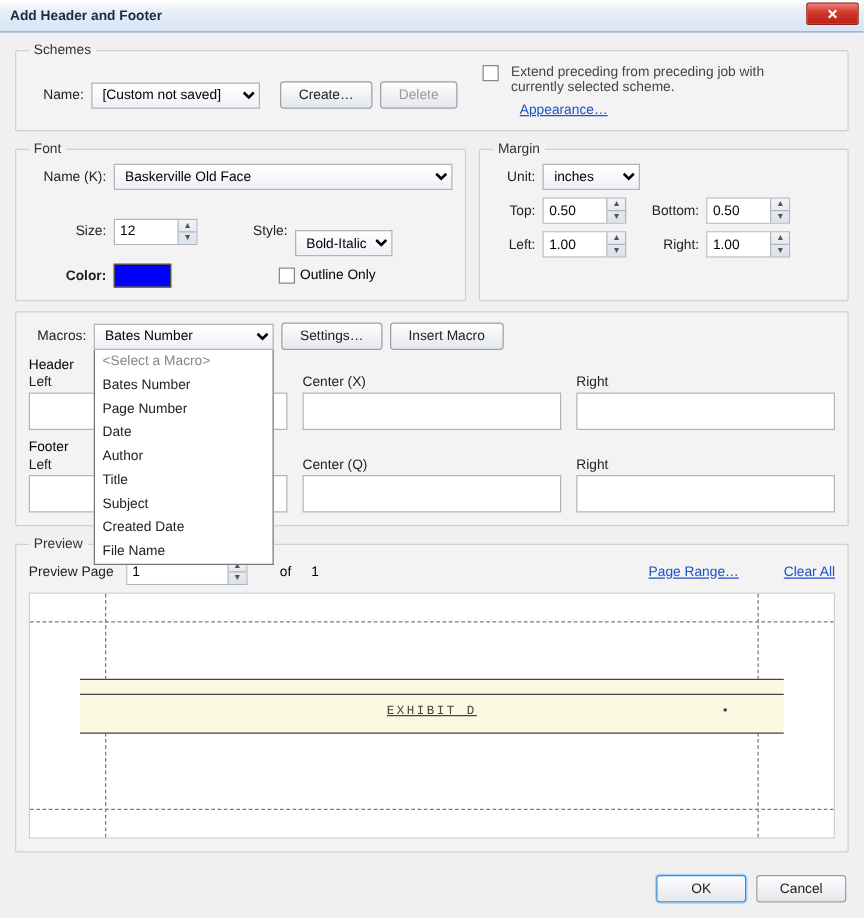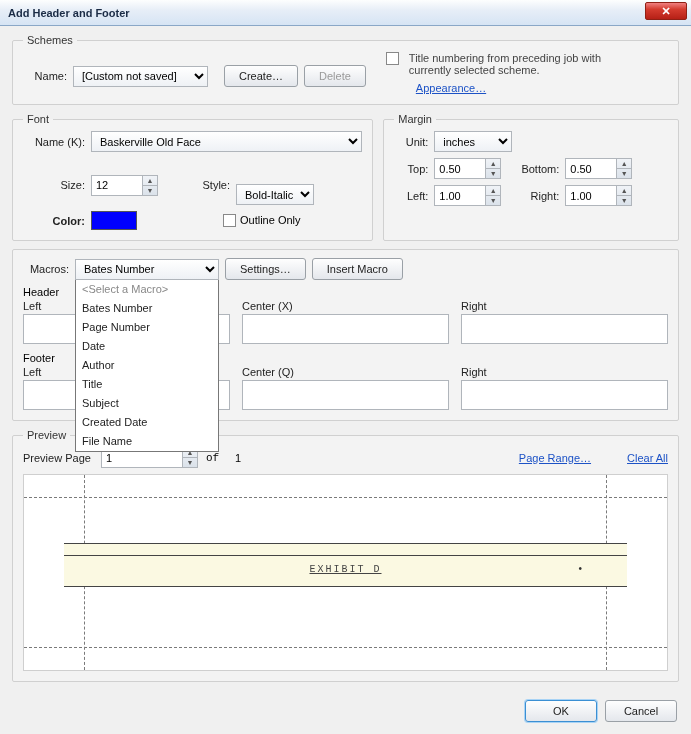--- a/index.html
+++ b/index.html
@@ -76,21 +76,21 @@
     <div style="display:flex; gap:20px;">
       <div class="row" style="flex:0 0 auto; padding-top:6px;">
         <label class="rlabel" style="width:44px;">Name:</label>
         <select style="width:135px;"><option>[Custom not saved]</option></select>
         <button class="std" style="margin-left:10px;">Create…</button>
         <button class="std" disabled="">Delete</button>
       </div>
       <div style="flex:1;">
         <div class="row" style="align-items:flex-start;">
           <span class="cb"></span>
-          <span style="max-width:230px; color:#444;">Title numbering from preceding job with currently selected scheme.</span>
+          <span style="max-width:230px; color:#444;">Extend preceding from preceding job with currently selected scheme.</span>
         </div>
         <div style="padding-left:30px; padding-top:6px;"><a class="link">Appearance…</a></div>
       </div>
     </div>
   </fieldset>
 
   <div class="two-col">
     <fieldset>
       <legend>Font</legend>
       <div class="row" style="margin-bottom:13px;">
@@ -220,21 +220,21 @@
       <legend>Preview</legend>
       <div class="row">
         <label>Preview Page</label>
         <span class="spin" style="margin-left:4px;">
             <input style="width: 80px;" value="1">
             <span class="arrows">
               <div>▲</div>
               <div>▼</div>
             </span>
           </span>
-        <span style="margin-left:2px;font-family:Liberation Mono, monospace;">of</span>
+        <span style="margin-left:20px;">of</span>
         <span style="margin-left:10px;">1</span>
         <span style="flex:1;"></span>
         <a class="link">Page Range…</a>
         <a class="link" style="margin-left:30px;">Clear All</a>
       </div>
       <div class="preview-canvas">
         <div class="vdash" style="left:60px;"></div>
         <div class="vdash" style="right:60px;"></div>
         <div class="hdash" style="top:22px;"></div>
         <div class="hdash" style="bottom:22px;"></div>

